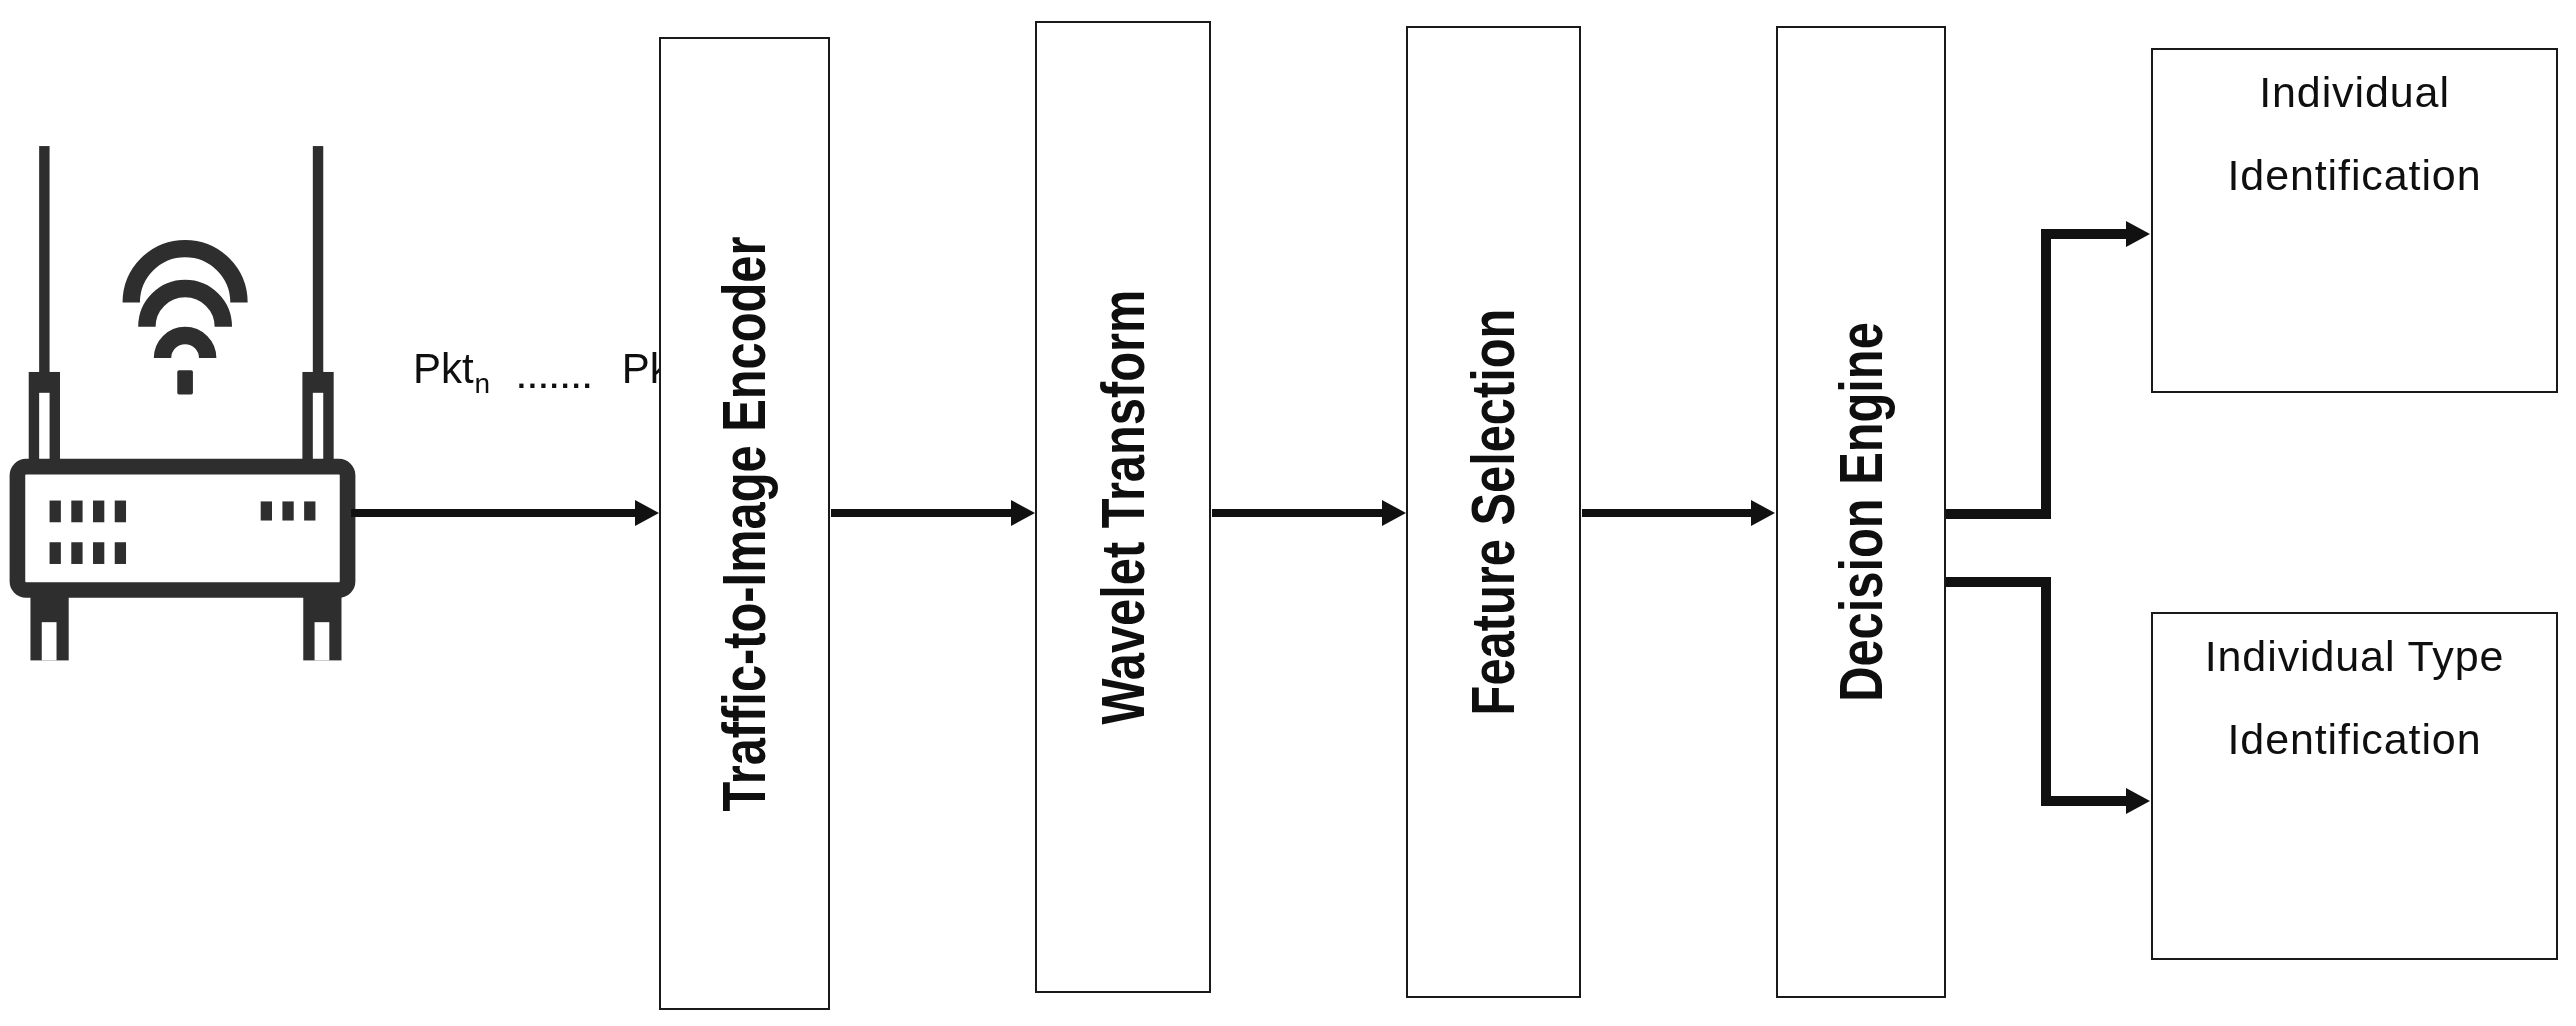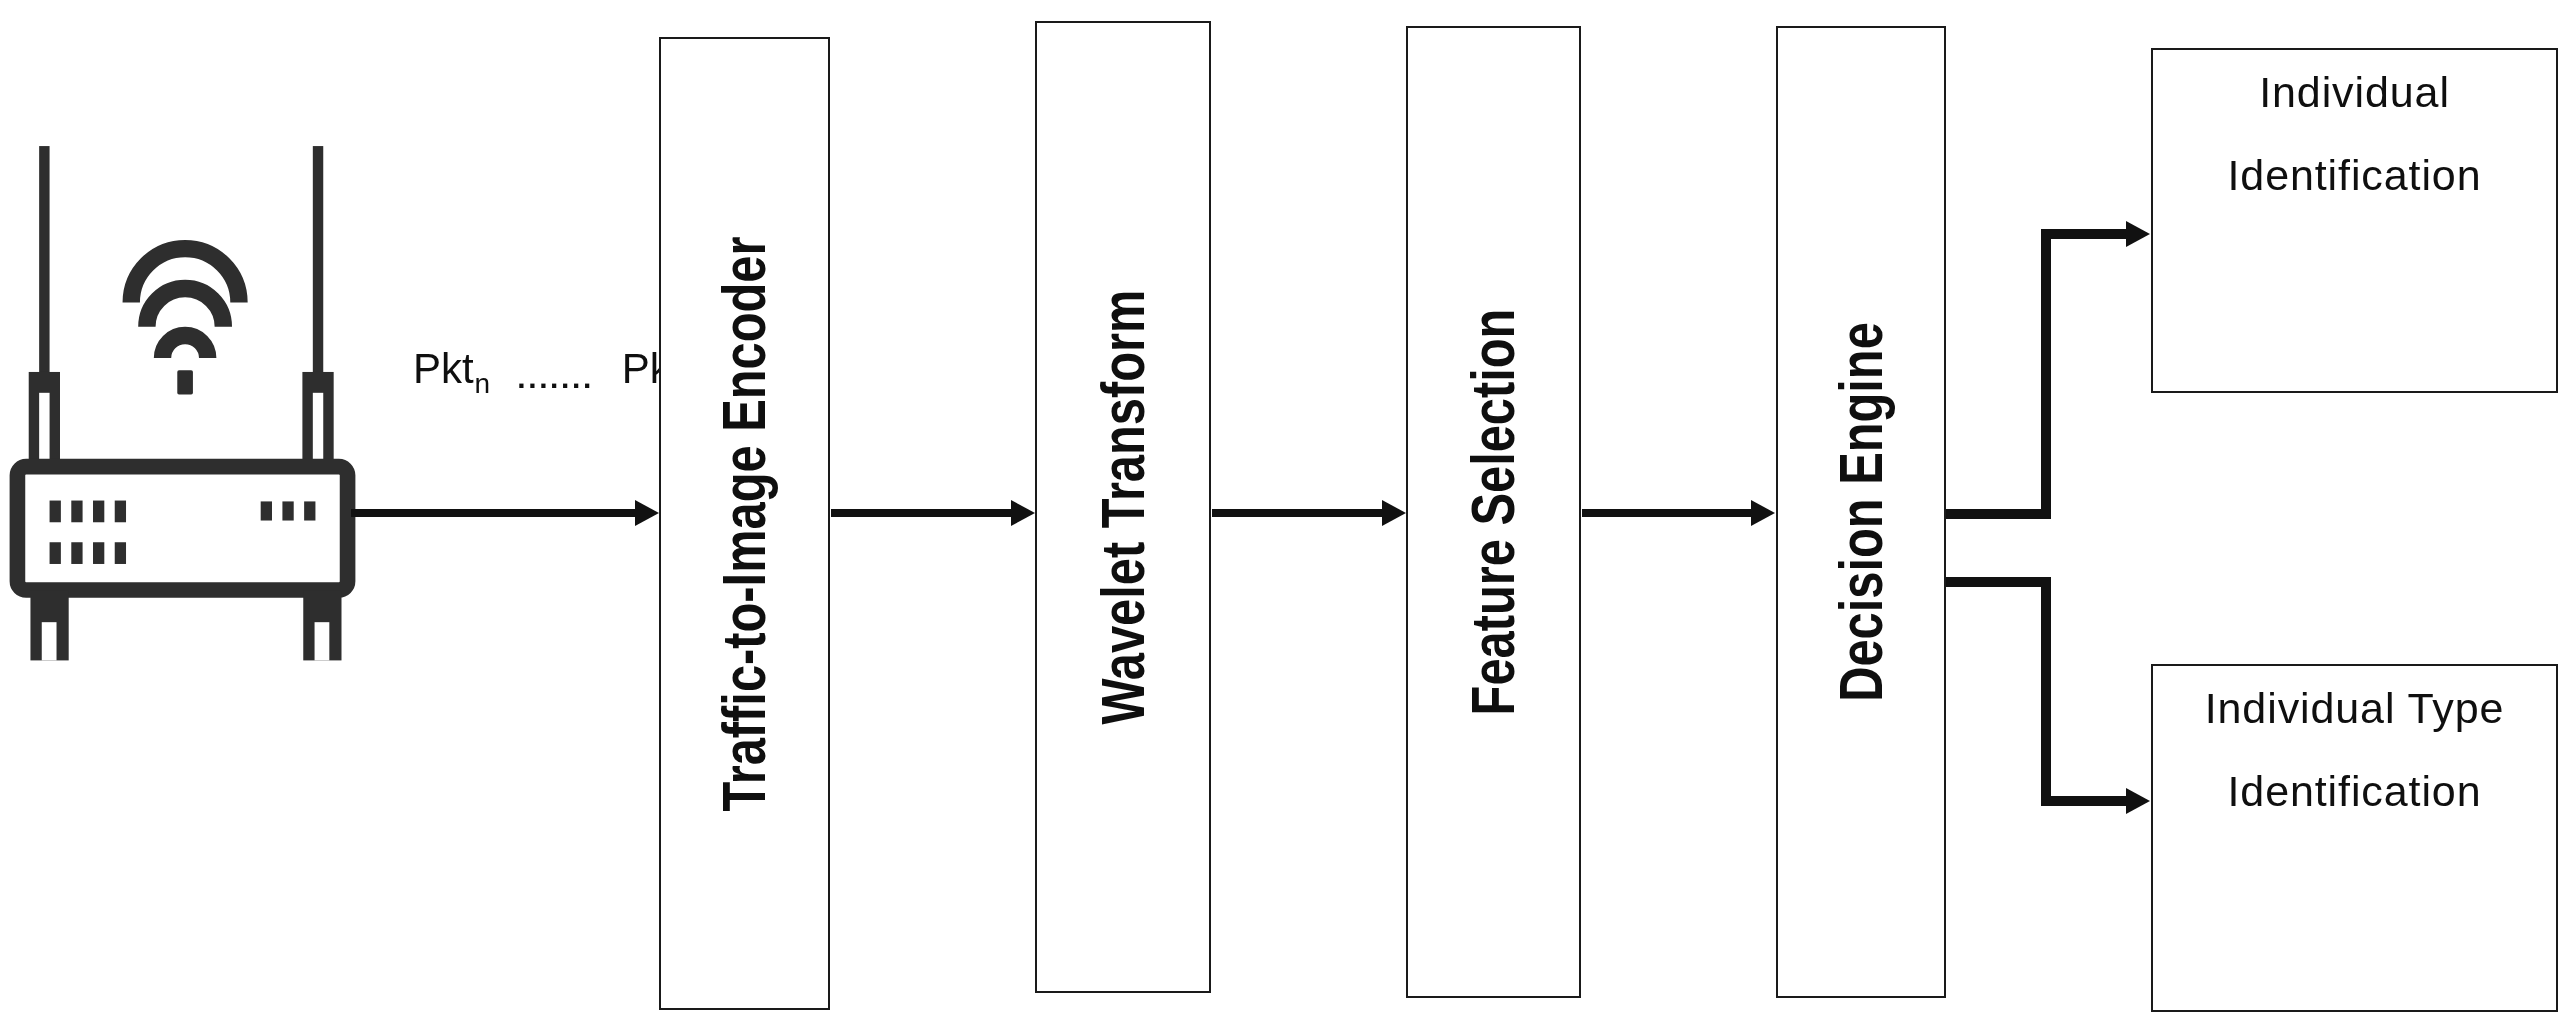--- a/index.html
+++ b/index.html
@@ -46,21 +46,21 @@
     padding-top: 1px;
   }
   .out-line {
     font-size: 43px;
     font-weight: 400;
     line-height: 83px;
     letter-spacing: 0.9px;
     color: #0f0f0f;
   }
   #out-box-device { left: 2151px; top: 48px;  width: 407px; height: 345px; }
-  #out-box-type   { left: 2151px; top: 664px; width: 407px; height: 348px; }
+  #out-box-type   { left: 2151px; top: 612px; width: 407px; height: 348px; }
 
   
   .hline, .vline { position: absolute; background: #111111; }
   .hline { height: 7.8px; }
   .arrow-head {
     position: absolute;
     width: 0; height: 0;
     border-top: 13px solid transparent;
     border-bottom: 13px solid transparent;
     border-left: 24px solid #111111;

